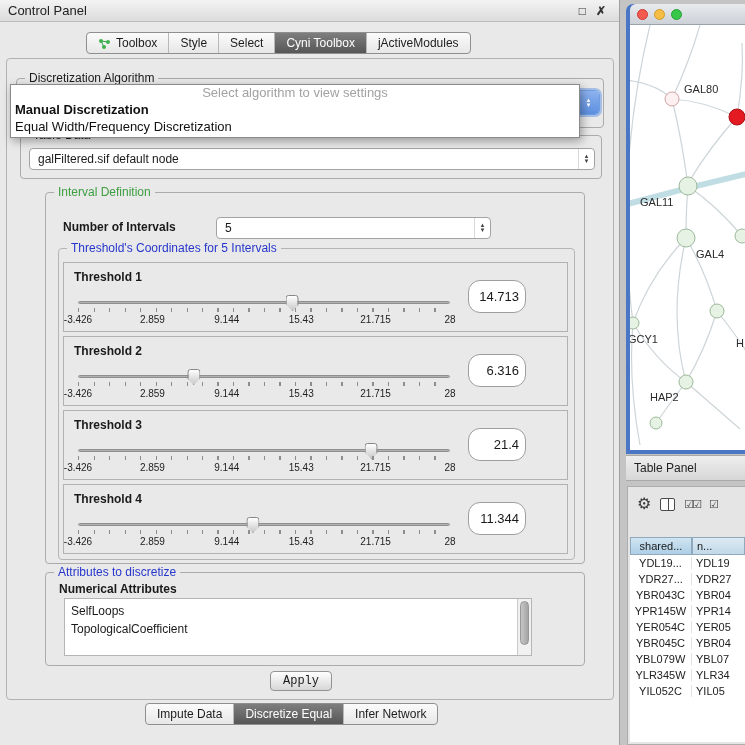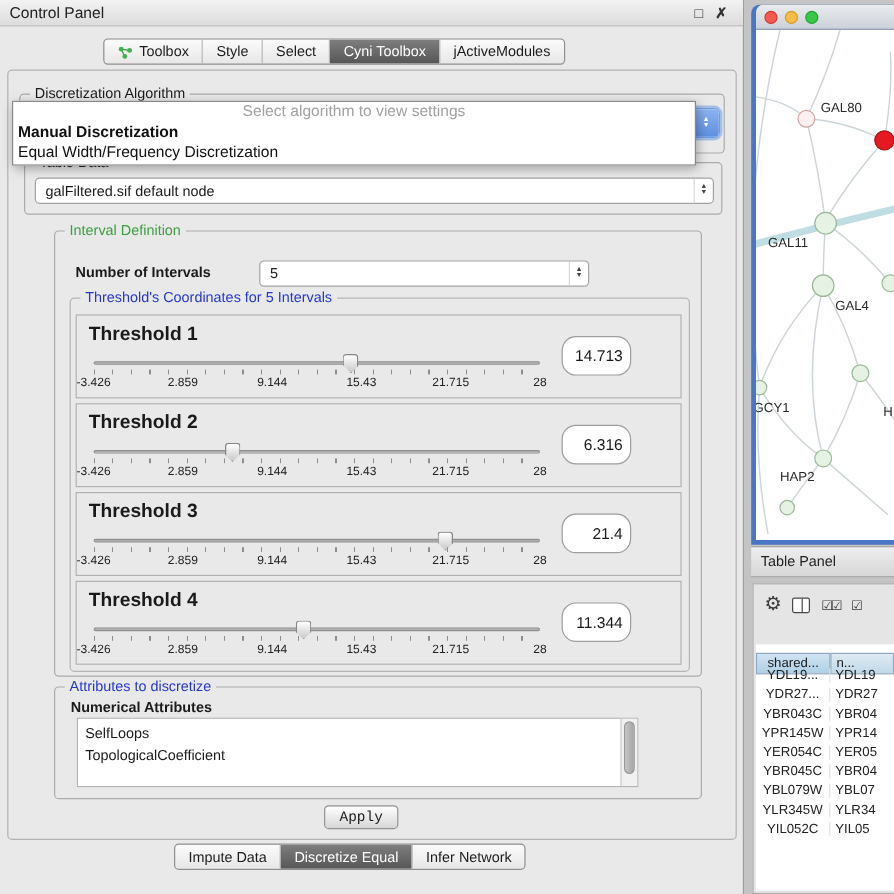--- a/index.html
+++ b/index.html
@@ -32,21 +32,21 @@
   .ov-head{height:16px;text-align:center;color:#a2a2a2;font-size:13px;line-height:16px;}
   .ov-item{height:17px;line-height:17px;padding-left:4px;font-size:13px;color:#111;}
   .ov-item.b{font-weight:bold;}
 
   .combo{background:#fff;border:1px solid #a3a3a3;border-radius:4px;display:flex;align-items:center;}
   .combo .txt{flex:1;padding-left:8px;font-size:12px;white-space:nowrap;overflow:hidden;}
   .stepper{width:16px;align-self:stretch;display:flex;flex-direction:column;align-items:center;justify-content:center;color:#444;font-size:6px;line-height:5px;border-left:1px solid #d8d8d8;}
 
   
   .tpanel{position:absolute;left:63px;width:505px;height:70px;border:1px solid #b2b2b2;background:#e9e9e9;}
-  .tlabel{position:absolute;left:10px;top:7px;font-weight:bold;font-size:16px;}
+  .tlabel{position:absolute;left:10px;top:7px;font-weight:bold;font-size:12px;}
   .track{position:absolute;left:14px;top:38px;width:372px;height:3px;background:linear-gradient(#9b9b9b,#c6c6c6);border:1px solid #8f8f8f;border-radius:2px;}
   .handle{position:absolute;top:-7px;width:13px;height:16px;background:linear-gradient(#ffffff,#c9c9c9);border:1px solid #878787;border-radius:3px;clip-path:polygon(0 0,100% 0,100% 60%,50% 100%,0 60%);transform:translateX(-50%);}
   .ticks{position:absolute;left:14px;top:45px;width:372px;height:4px;background:repeating-linear-gradient(to right,#8d8d8d 0 1px,transparent 1px 15.5px);}
   .scale{position:absolute;left:14px;top:51px;width:372px;height:12px;font-size:10px;color:#222;}
   .scale span{position:absolute;transform:translateX(-50%);white-space:nowrap;}
   .s0{left:0;} .s1{left:20%;} .s2{left:40%;} .s3{left:60%;} .s4{left:80%;} .s5{left:100%;}
   .valbox{position:absolute;left:404px;top:17px;width:58px;height:33px;background:#fff;border:1px solid #9e9e9e;border-radius:12px;font-size:13px;display:flex;align-items:center;justify-content:flex-end;padding-right:6px;}
 
   .boldlbl{font-weight:bold;font-size:12px;white-space:nowrap;}
 
@@ -70,21 +70,21 @@
 
   
   .tphead{position:absolute;left:626px;top:455px;width:119px;height:26px;background:linear-gradient(#eeeeee,#d7d7d7);border-top:1px solid #a9a9a9;border-bottom:1px solid #a9a9a9;display:flex;align-items:center;padding-left:8px;font-size:12px;color:#222;}
   .tbody{position:absolute;left:627px;top:486px;width:118px;height:259px;background:#e5e5e5;border:1px solid #adadad;border-right:none;}
   .ttoolbar{position:absolute;left:0;top:4px;height:26px;display:flex;align-items:center;gap:9px;padding-left:9px;color:#3c3c3c;}
   .gear{font-size:16px;line-height:16px;}
   .colsicon{position:relative;width:15px;height:13px;border:1px solid #4a4a4a;border-radius:2px;background:#fdfdfd;}
   .colsicon i{position:absolute;left:7px;top:0;width:1px;height:100%;background:#4a4a4a;}
   .checks{font-size:11px;letter-spacing:-2px;color:#3c3c3c;}
   .cols{position:absolute;left:2px;top:50px;right:0;bottom:2px;background:#fff;overflow:hidden;}
-  .thr{position:absolute;left:0;top:7px;height:18px;font-size:11px;display:flex;align-items:center;justify-content:center;border:1px solid #8fa9bc;}
+  .thr{position:absolute;left:0;top:0;height:18px;font-size:11px;display:flex;align-items:center;justify-content:center;border:1px solid #8fa9bc;}
   .h1{width:62px;background:linear-gradient(#cfe4f2,#aecfe6);}
   .h2{left:62px;right:0;position:absolute;background:linear-gradient(#dceaf3,#c2d9e9);justify-content:flex-start;padding-left:4px;}
   .trows{position:absolute;left:0;top:18px;right:0;}
   .trow{display:flex;height:16px;align-items:center;font-size:11px;color:#222;}
   .trow .c1{width:62px;text-align:center;border-right:1px solid #e3e3e3;overflow:hidden;white-space:nowrap;}
   .trow .c2{flex:1;padding-left:4px;overflow:hidden;white-space:nowrap;}
 
   .netico{display:inline-block;}
 </style>
 </head>

